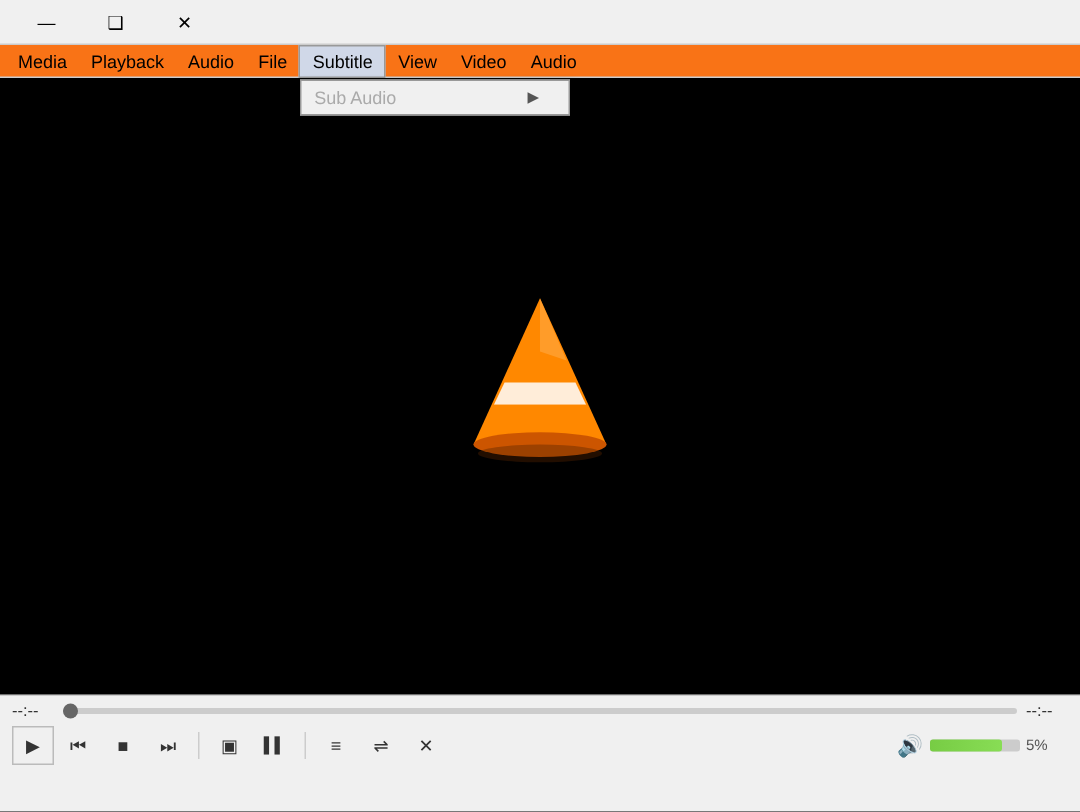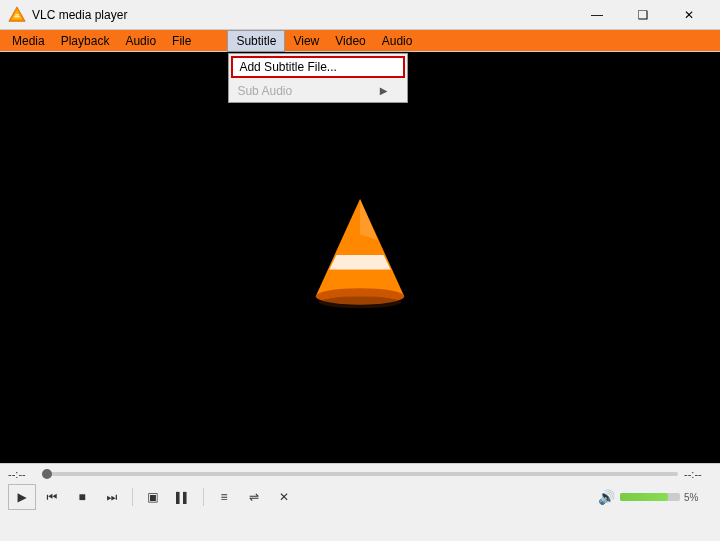--- a/index.html
+++ b/index.html
@@ -101,50 +101,37 @@
       border-radius: 2px;
     }
     .volume-label { font-size: 10px; color: #555; min-width: 28px; }
 
     .separator { width: 1px; height: 18px; background: #ccc; margin: 0 4px; }
   </style>
 </head>
 <body>
 
 <div class="title-bar">
-  <div class="title-bar-left">
-
-    <svg class="vlc-logo" viewBox="0 0 100 100">
-      <polygon points="50,5 95,85 5,85" fill="#FF8800" stroke="#CC6600" stroke-width="4"></polygon>
-      <polygon points="50,20 80,75 20,75" fill="#FFB300"></polygon>
-      <rect x="35" y="55" width="30" height="8" fill="white" opacity="0.7"></rect>
-      <rect x="40" y="45" width="20" height="8" fill="white" opacity="0.7"></rect>
-    </svg>
-    <span class="title-text">VLC media player</span>
-  </div>
   <div class="title-bar-controls">
     <button class="title-btn">—</button>
     <button class="title-btn">❑</button>
     <button class="title-btn close">✕</button>
   </div>
 </div>
 
 <div class="menu-bar">
   <div class="menu-item">Media</div>
   <div class="menu-item">Playback</div>
   <div class="menu-item">Audio</div>
   <div class="menu-item">File</div>
 
-  <div class="menu-item active" style="position:relative;margin-left:28px;">
+  <div class="menu-item active" style="position:relative;">
     <span>Subtitle</span>
 
     <div class="dropdown">
-      <div class="dropdown-item highlighted">
-        <span>Add Subtitle File...</span>
-      </div>
       <div class="dropdown-item disabled">
         <span>Sub Audio</span>
         <span class="arrow">▶</span>
       </div>
     </div>
   </div>
 
   <div class="menu-item">View</div>
   <div class="menu-item">Video</div>
   <div class="menu-item">Audio</div>

